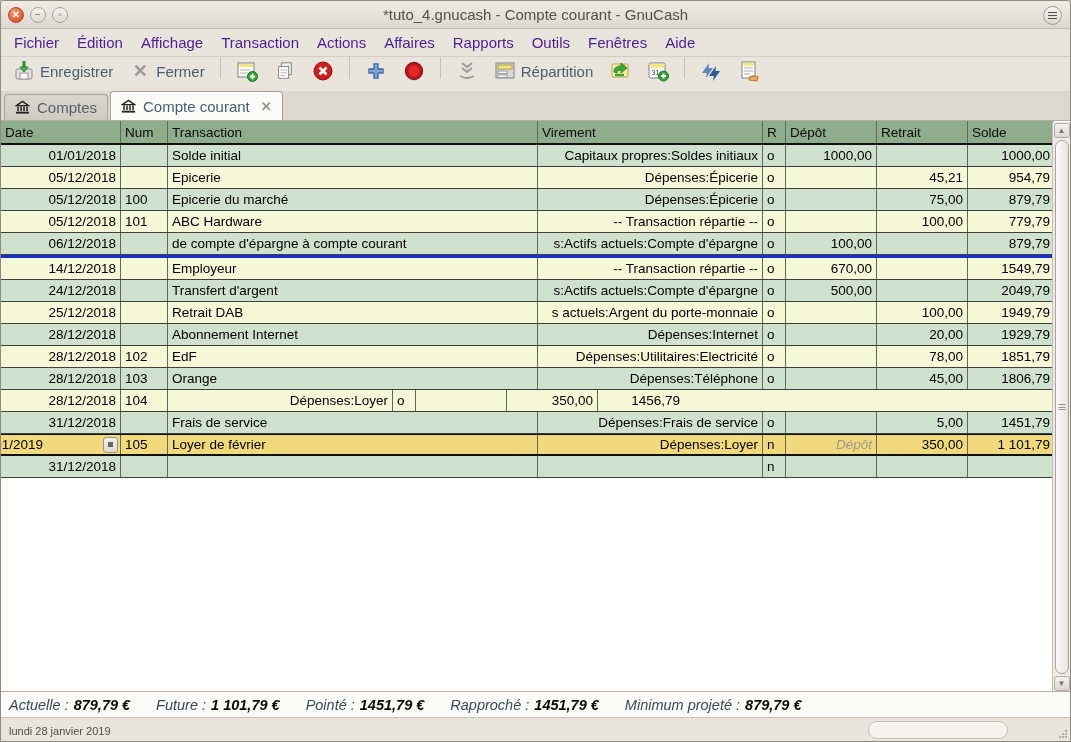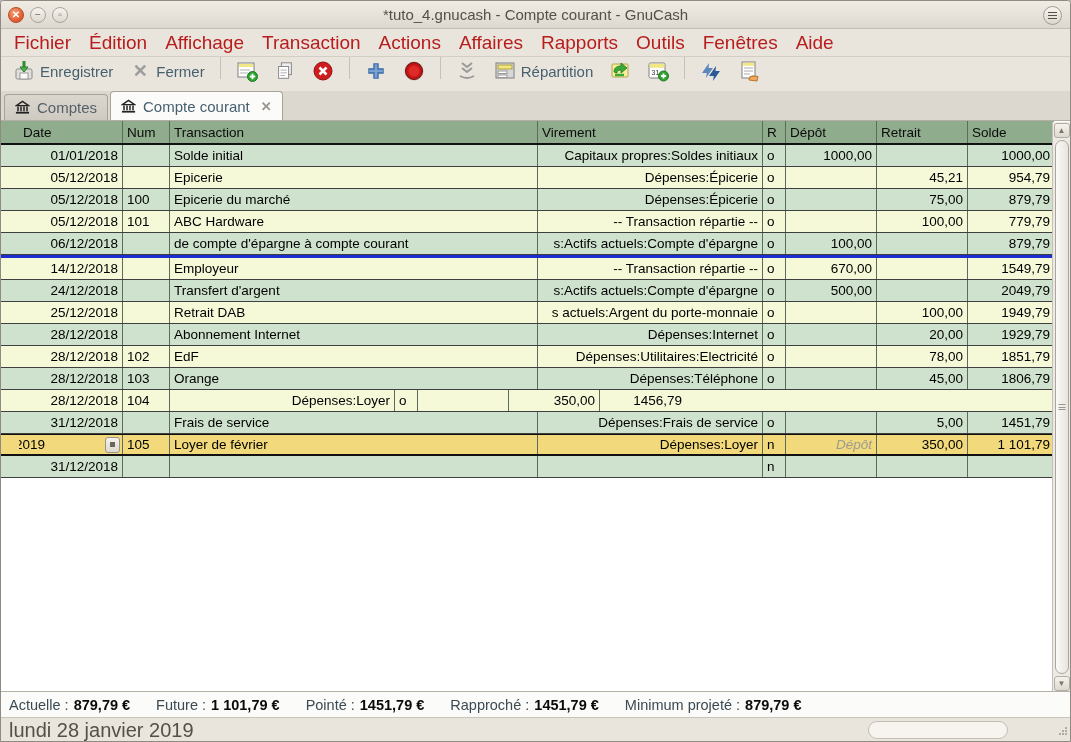--- a/index.html
+++ b/index.html
@@ -21,21 +21,21 @@
   .wbtn.close{background:radial-gradient(circle at 35% 30%,#f59a6e,#e25932 70%);border:1px solid #b04b24;color:#fff;font-weight:bold;}
   .wbtn.plain{background:linear-gradient(#f7f4ef,#ddd8cf);border:1px solid #a9a49b;color:#6b665d;}
   .title{position:absolute;left:0;right:0;text-align:center;font-size:15px;color:#554f46;pointer-events:none;}
   .appmenu{position:absolute;right:8px;top:5px;width:19px;height:19px;border-radius:50%;
     background:linear-gradient(#f7f4ef,#dcd7ce);border:1px solid #a29d94;display:flex;align-items:center;justify-content:center;}
   .appmenu .bars{width:9px;height:7px;border-top:1.6px solid #55504a;border-bottom:1.6px solid #55504a;}
   .appmenu .bars::before{content:"";display:block;margin-top:2.2px;border-top:1.6px solid #55504a;}
   
   .menubar{position:absolute;left:0;top:28px;width:100%;height:28px;background:#e9e5dd;
     border-bottom:1px solid #d3cec5;display:flex;align-items:center;padding:0 4px;}
-  .menu-item{font-size:19px;color:#b91c1c;padding:3px 9px;border-radius:3px;}
+  .menu-item{font-size:15px;color:#4c1d95;padding:3px 9px;border-radius:3px;}
   
   .toolbar{position:absolute;left:0;top:56px;width:100%;height:34px;background:#e9e5dd;
     display:flex;align-items:flex-start;padding:0 6px;gap:4px;}
   .tbtn{display:flex;align-items:center;gap:5px;padding:3px 6px;border-radius:3px;font-size:15px;color:#47606f;}
   .tsep{width:1px;height:22px;background:#c6c1b8;margin:0 5px;}
   .ticon{display:flex;align-items:center;justify-content:center;width:22px;height:22px;}
   
   .tabbar{position:absolute;left:0;top:90px;width:100%;height:30px;background:#ddd8cf;
     border-bottom:1px solid #b4afa6;display:flex;align-items:flex-end;padding-left:3px;}
   .tab{display:flex;align-items:center;gap:7px;height:26px;padding:0 10px;
@@ -48,21 +48,21 @@
   .rrow,.rhead{display:flex;width:1053px;}
   .rhead{height:24px;background:#8fac8c;border-bottom:2px solid #111;}
   .rhead .cell{color:#0b0b0b;font-size:13.5px;display:flex;align-items:center;padding:0 4px;
     border-right:1px solid #5c6b5c;}
   .rrow{height:22px;border-bottom:1px solid #3f3f3f;}
   .rrow .cell{font-size:13.5px;color:#000;display:flex;align-items:center;padding:0 4px;
     border-right:1px solid #5c6b5c;white-space:nowrap;overflow:hidden;}
   .rrow.green{background:#cfe2cd;}
   .rrow.yellow{background:#f5f9d8;}
   .rrow.selected{background:#f1d97c;border-top:1px solid #111;border-bottom:2px solid #111;}
-  .c-date{width:104px;justify-content:flex-end;margin-left:18px;}
+  .c-date{width:120px;justify-content:flex-end;}
   .rhead .c-date{justify-content:flex-start;}
   .c-num{width:47px;}
   .c-desc{flex:1;}
   .c-transfer{width:225px;justify-content:flex-end;}
   .rhead .c-transfer{justify-content:flex-start;}
   .c-r{width:23px;justify-content:flex-start;padding-left:5px;}
   .c-deposit,.c-withdrawal,.c-balance{justify-content:flex-end;}
   .c-deposit{width:91px;}
   .c-withdrawal{width:91px;}
   .c-balance{width:86px;border-right:none !important;}
@@ -80,26 +80,26 @@
   .sarrow{width:16px;height:15px;display:flex;align-items:center;justify-content:center;
     font-size:8px;color:#7a756c;background:linear-gradient(#f6f3ee,#ddd8cf);border:1px solid #b3aea5;border-radius:3px;margin:1px 0;}
   .sthumb{flex:1;width:14px;background:linear-gradient(90deg,#fbfaf8,#e8e4dd);border:1px solid #aba69d;
     border-radius:7px;margin:1px 0;position:relative;}
   .sgrip{position:absolute;left:50%;top:50%;transform:translate(-50%,-50%);width:7px;height:6px;
     border-top:1px solid #9b968d;border-bottom:1px solid #9b968d;}
   .sgrip::before{content:"";display:block;margin-top:2px;border-top:1px solid #9b968d;}
   
   .summary{position:absolute;left:0;top:690px;width:100%;height:26px;background:#fbfbfa;
     border-top:1px solid #b5b1a8;display:flex;align-items:center;padding-left:8px;gap:26px;font-size:14.5px;}
-  .sumitem{display:flex;gap:5px;align-items:center;}
+  .sumitem{display:flex;gap:5px;align-items:center;font-style:italic;}
   .sumlabel{color:#3c4a52;}
   .sumvalue{color:#0a0a0a;font-weight:bold;}
   
   .statusbar{position:absolute;left:0;top:716px;width:100%;height:26px;background:#e9e5dd;
-    border-top:1px solid #c9c4bb;display:flex;align-items:center;padding-left:8px;font-size:20px;color:#554f46;}
+    border-top:1px solid #c9c4bb;display:flex;align-items:center;padding-left:8px;font-size:11px;color:#554f46;}
   .progress{position:absolute;right:62px;top:3px;width:140px;height:18px;border:1px solid #c3bfb6;
     border-radius:9px;background:#f7f4ef;}
   .gripper{position:absolute;right:2px;bottom:2px;}
   
   .x-glyph{color:#9c9c9c;font-size:18px;font-weight:bold;line-height:1;}
 </style>
 </head>
 <body>
 
 <div id="win">

